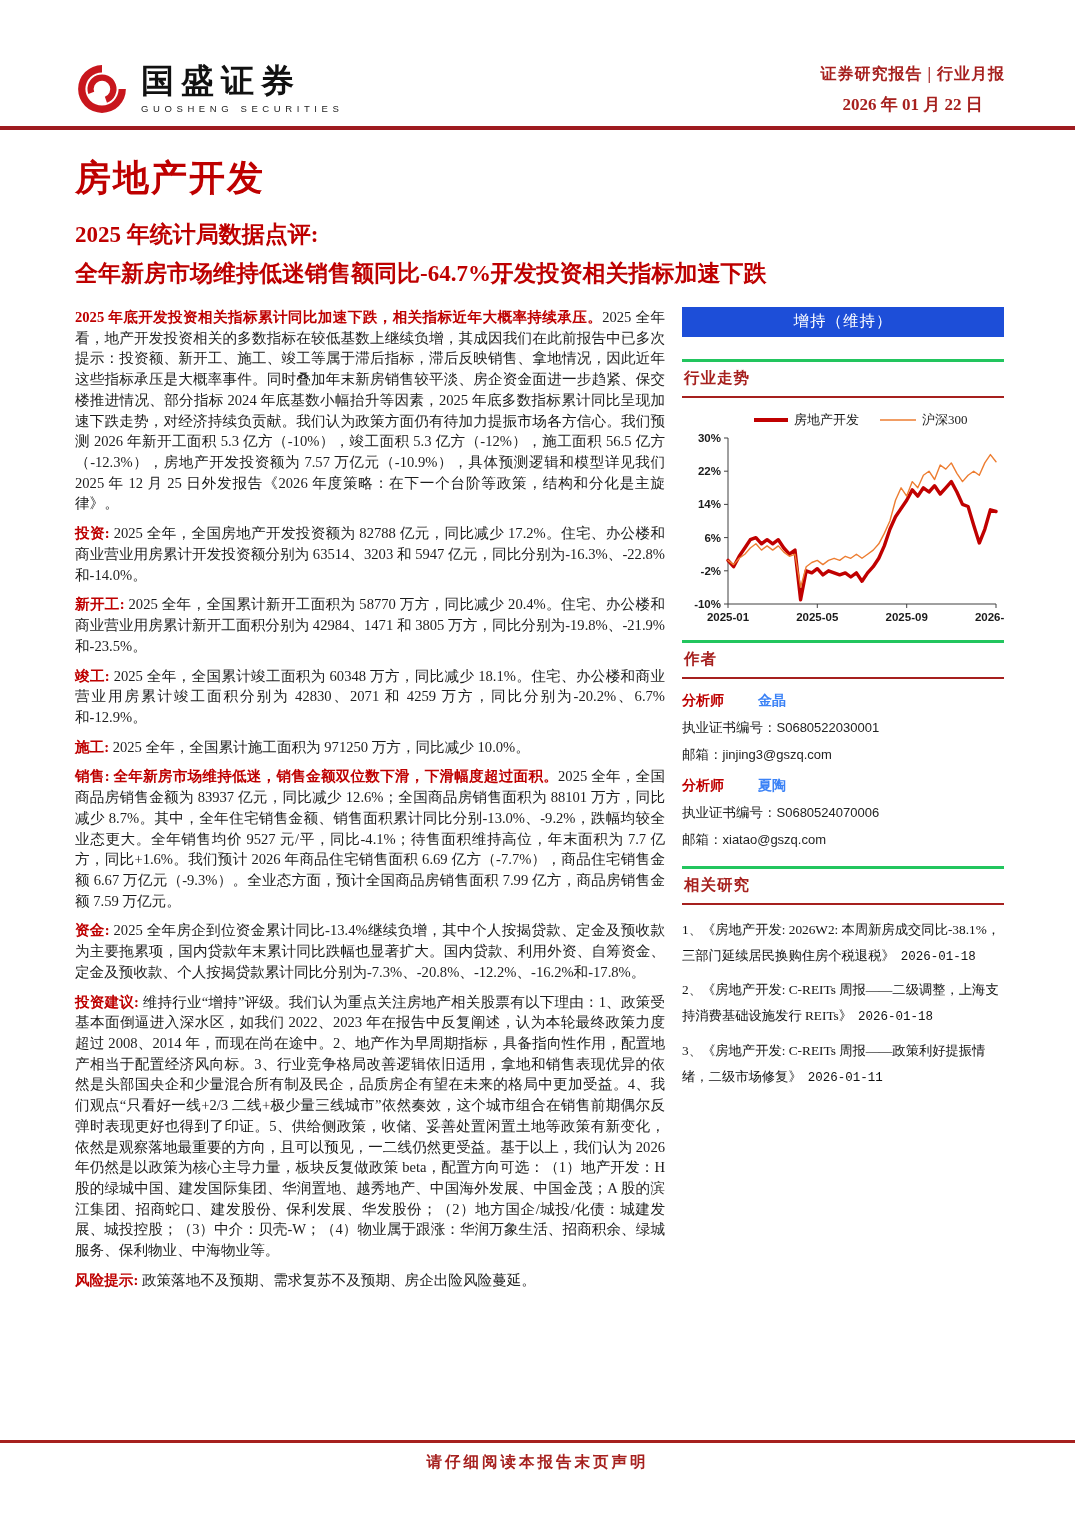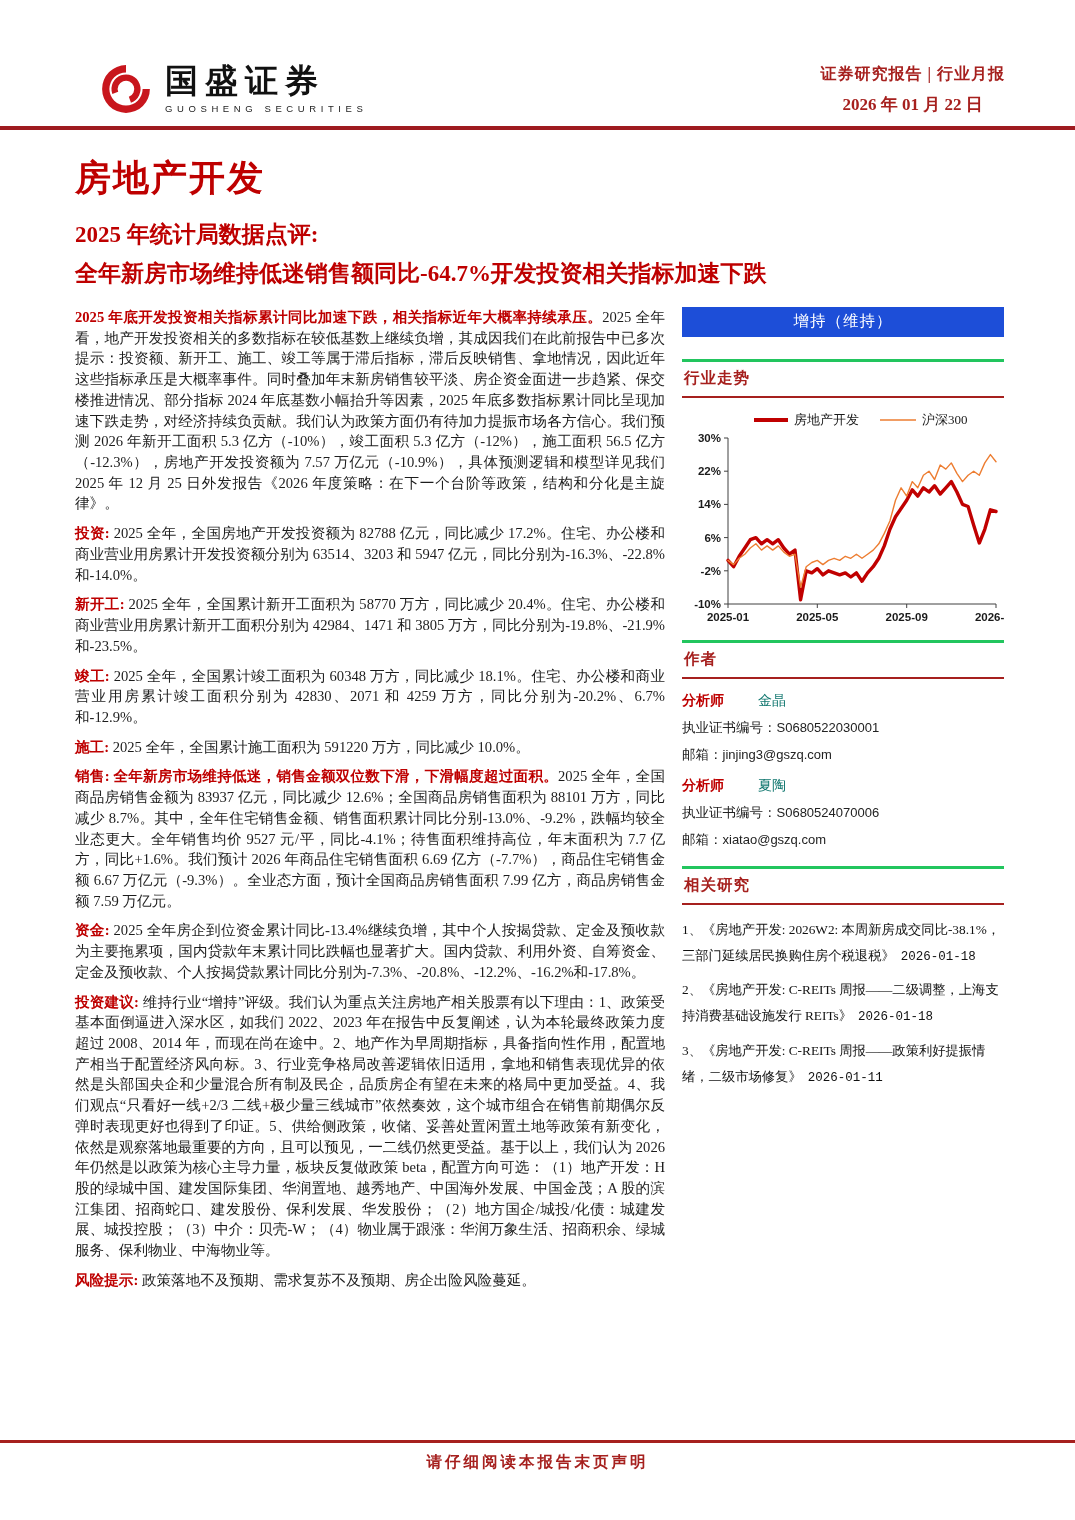--- a/index.html
+++ b/index.html
@@ -1,20 +1,20 @@
 <!DOCTYPE html>
 <html><head>
 <meta charset="utf-8">
 <style>
   html,body{margin:0;padding:0;background:#fff;}
   .page{position:relative;width:1075px;height:1520px;margin:0 auto;background:#fff;
         font-family:"Liberation Serif",serif;color:#1c1c1c;overflow:hidden;}
   
   .masthead{display:flex;justify-content:space-between;align-items:flex-end;
-            padding:62px 70px 0 99px;}
+            padding:62px 70px 0 75px;}
   .brand{display:flex;align-items:center;gap:12px;}
   .logo{width:54px;height:54px;}
   .brand-cn{font-size:33px;font-weight:bold;color:#111;letter-spacing:7px;line-height:1;}
   .brand-en{font-size:9.5px;color:#222;letter-spacing:4.6px;margin-top:5px;font-family:"Liberation Sans",sans-serif;}
   .meta{text-align:center;}
   .report-type{color:#A6201E;font-size:16px;font-weight:bold;letter-spacing:1px;}
   .report-date{color:#A6201E;font-size:17px;margin-top:8px;font-weight:bold;}
   .top-rule{height:4px;background:#9E1B20;margin-top:10px;}
   
   .title-block{padding:24px 70px 0 75px;}
@@ -32,21 +32,21 @@
                 font-size:15.5px;padding:4px 0 5px;letter-spacing:1px;}
   .side-gap{height:22px;}
   .side-section-title{border-top:3px solid #22c55e;border-bottom:2px solid #A6201E;
                       color:#A6201E;font-weight:bold;font-size:15.5px;
                       padding:6px 2px 7px;letter-spacing:1px;}
   .chart-wrap{margin:10px 0 6px;}
   .tick{font:11.5px "Liberation Sans",sans-serif;fill:#1a1a1a;font-weight:bold;}
   .legend{font:13px "Liberation Serif",serif;fill:#1a1a1a;}
   .author-row{margin:13px 0 2px;font-size:14px;}
   .role{color:#BE0000;font-weight:bold;display:inline-block;width:76px;}
-  .aname{font-weight:normal;color:#0f766e;}
+  .aname{font-weight:bold;color:#3b82f6;}
   .kv{margin:9px 0;font-size:13.5px;color:#222;}
   .kv .v{font-family:"Liberation Sans",sans-serif;font-size:13px;}
   .research-list{padding:4px 0 0;}
   .research-item{margin:8px 0;line-height:1.95;font-size:13.3px;color:#111;}
   .r-date{font-family:Liberation Mono, monospace;font-size:12.5px;margin-left:6px;}
   
   .footer-rule{position:absolute;left:0;right:0;top:1440px;height:3px;background:#A6201E;}
   .disclaimer{position:absolute;top:1452px;left:0;width:100%;text-align:center;
               color:#A6201E;font-weight:bold;font-size:15.5px;letter-spacing:3px;}
 </style>
@@ -79,21 +79,21 @@
     <h2 class="headline"><span>全年新房市场维持低迷销售额同比-64.7%，</span><span class="overlap">开发投资相关指标加速下跌</span></h2>
   </section>
 
   <div class="columns">
 
     <main class="left-col">
       <p class="para"><span class="lead">2025 年底开发投资相关指标累计同比加速下跌，相关指标近年大概率持续承压。</span><span>2025 全年看，地产开发投资相关的多数指标在较低基数上继续负增，其成因我们在此前报告中已多次提示：投资额、新开工、施工、竣工等属于滞后指标，滞后反映销售、拿地情况，因此近年这些指标承压是大概率事件。同时叠加年末新房销售较平淡、房企资金面进一步趋紧、保交楼推进情况、部分指标 2024 年底基数小幅抬升等因素，2025 年底多数指标累计同比呈现加速下跌走势，对经济持续负贡献。我们认为政策方面仍有待加力提振市场各方信心。我们预测 2026 年新开工面积 5.3 亿方（-10%），竣工面积 5.3 亿方（-12%），施工面积 56.5 亿方（-12.3%），房地产开发投资额为 7.57 万亿元（-10.9%），具体预测逻辑和模型详见我们 2025 年 12 月 25 日外发报告《2026 年度策略：在下一个台阶等政策，结构和分化是主旋律》。</span></p>
       <p class="para"><span class="label">投资: </span><span>2025 全年，全国房地产开发投资额为 82788 亿元，同比减少 17.2%。住宅、办公楼和商业营业用房累计开发投资额分别为 63514、3203 和 5947 亿元，同比分别为-16.3%、-22.8%和-14.0%。</span></p>
       <p class="para"><span class="label">新开工: </span><span>2025 全年，全国累计新开工面积为 58770 万方，同比减少 20.4%。住宅、办公楼和商业营业用房累计新开工面积分别为 42984、1471 和 3805 万方，同比分别为-19.8%、-21.9%和-23.5%。</span></p>
       <p class="para"><span class="label">竣工: </span><span>2025 全年，全国累计竣工面积为 60348 万方，同比减少 18.1%。住宅、办公楼和商业营业用房累计竣工面积分别为 42830、2071 和 4259 万方，同比分别为-20.2%、6.7%和-12.9%。</span></p>
-      <p class="para"><span class="label">施工: </span><span>2025 全年，全国累计施工面积为 591220 万方，同比减少 10.0%。</span></p>
+      <p class="para"><span class="label">施工: </span><span>2025 全年，全国累计施工面积为 971250 万方，同比减少 10.0%。</span></p>
       <p class="para"><span class="label">销售: </span><span class="lead">全年新房市场维持低迷，销售金额双位数下滑，下滑幅度超过面积。</span><span>2025 全年，全国商品房销售金额为 83937 亿元，同比减少 12.6%；全国商品房销售面积为 88101 万方，同比减少 8.7%。其中，全年住宅销售金额、销售面积累计同比分别-13.0%、-9.2%，跌幅均较全业态更大。全年销售均价 9527 元/平，同比-4.1%；待售面积维持高位，年末面积为 7.7 亿方，同比+1.6%。我们预计 2026 年商品住宅销售面积 6.69 亿方（-7.7%），商品住宅销售金额 6.67 万亿元（-9.3%）。全业态方面，预计全国商品房销售面积 7.99 亿方，商品房销售金额 7.59 万亿元。</span></p>
       <p class="para"><span class="label">资金: </span><span>2025 全年房企到位资金累计同比-13.4%继续负增，其中个人按揭贷款、定金及预收款为主要拖累项，国内贷款年末累计同比跌幅也显著扩大。国内贷款、利用外资、自筹资金、定金及预收款、个人按揭贷款累计同比分别为-7.3%、-20.8%、-12.2%、-16.2%和-17.8%。</span></p>
       <p class="para"><span class="label">投资建议: </span><span>维持行业“增持”评级。我们认为重点关注房地产相关股票有以下理由：1、政策受基本面倒逼进入深水区，如我们 2022、2023 年在报告中反复阐述，认为本轮最终政策力度超过 2008、2014 年，而现在尚在途中。2、地产作为早周期指标，具备指向性作用，配置地产相当于配置经济风向标。3、行业竞争格局改善逻辑依旧适用，拿地和销售表现优异的依然是头部国央企和少量混合所有制及民企，品质房企有望在未来的格局中更加受益。4、我们观点“只看好一线+2/3 二线+极少量三线城市”依然奏效，这个城市组合在销售前期偶尔反弹时表现更好也得到了印证。5、供给侧政策，收储、妥善处置闲置土地等政策有新变化，依然是观察落地最重要的方向，且可以预见，一二线仍然更受益。基于以上，我们认为 2026 年仍然是以政策为核心主导力量，板块反复做政策 beta，配置方向可选：（1）地产开发：H 股的绿城中国、建发国际集团、华润置地、越秀地产、中国海外发展、中国金茂；A 股的滨江集团、招商蛇口、建发股份、保利发展、华发股份；（2）地方国企/城投/化债：城建发展、城投控股；（3）中介：贝壳-W；（4）物业属于跟涨：华润万象生活、招商积余、绿城服务、保利物业、中海物业等。</span></p>
       <p class="para"><span class="label">风险提示: </span><span>政策落地不及预期、需求复苏不及预期、房企出险风险蔓延。</span></p>
     </main>
 
     <aside class="sidebar">
       <div class="rating-badge">增持（维持）</div>
       <div class="side-gap"></div>
 

